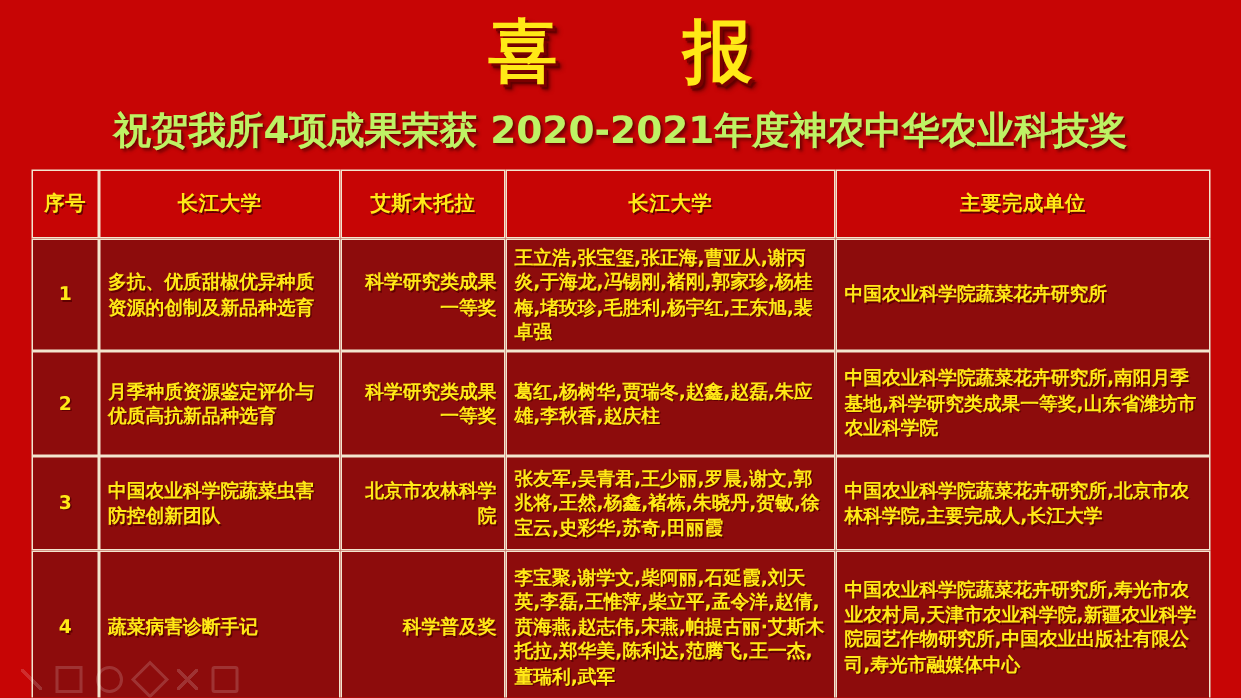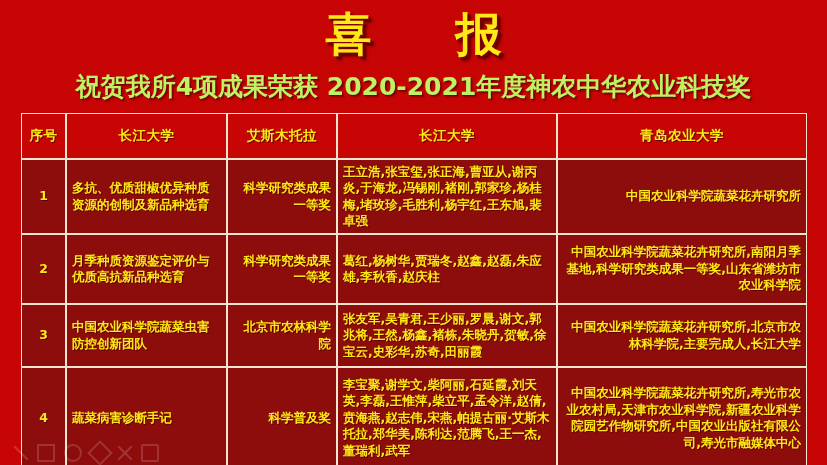--- a/index.html
+++ b/index.html
@@ -90,21 +90,21 @@
   table.award-table td {
     background: #8d0c0c;
     font-size: 12.5px;
     line-height: 16.5px;
     margin-left: 13px;
   }
   td.c-idx { text-align: center; font-size: 14px; }
   td.c-name { }
   td.c-type { text-align: right; }
   td.c-people { text-align: left; }
-  td.c-unit  { text-align: right; }
+  td.c-unit  { text-align: left; }
 
   col.w-idx    { width: 45px; }
   col.w-name   { width: 161px; }
   col.w-type   { width: 110px; }
   col.w-people { width: 220px; }
   col.w-unit   { width: 250px; }
 
   tr.r1 td { height: 67px; }
   tr.r2 td { height: 62px; }
   tr.r3 td { height: 55px; }
@@ -156,21 +156,21 @@
         <col class="w-type">
         <col class="w-people">
         <col class="w-unit">
     </colgroup>
     <thead>
       <tr>
         <th>序号</th>
         <th>长江大学</th>
         <th>艾斯木托拉</th>
         <th>长江大学</th>
-        <th>青岛农业大学</th>
+        <th>主要完成单位</th>
       </tr>
     </thead>
     <tbody>
       <tr class="r1">
         <td class="c-idx">1</td>
         <td class="c-name">多抗、优质甜椒优异种质资源的创制及新品种选育</td>
         <td class="c-type">科学研究类成果一等奖</td>
         <td class="c-people">王立浩,张宝玺,张正海,曹亚从,谢丙炎,于海龙,冯锡刚,褚刚,郭家珍,杨桂梅,堵玫珍,毛胜利,杨宇红,王东旭,裴卓强</td>
         <td class="c-unit">中国农业科学院蔬菜花卉研究所</td>
       </tr>

